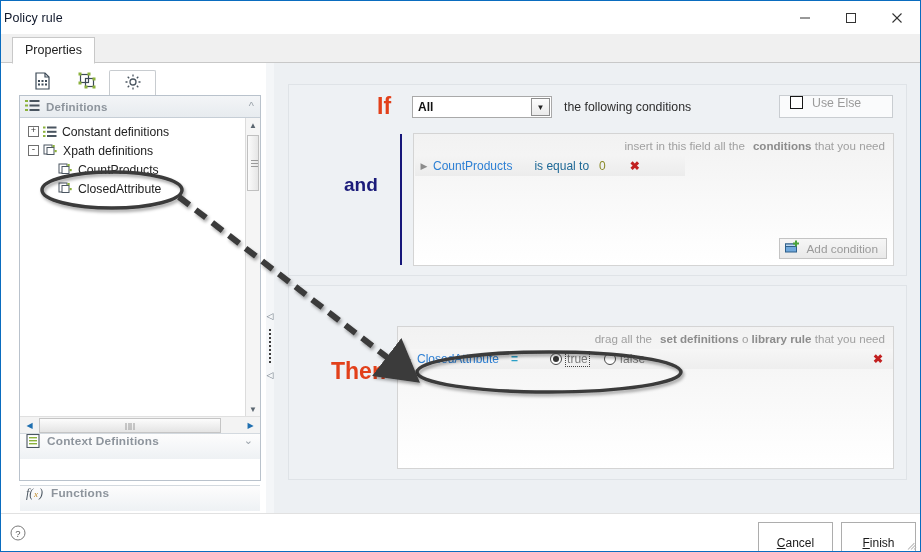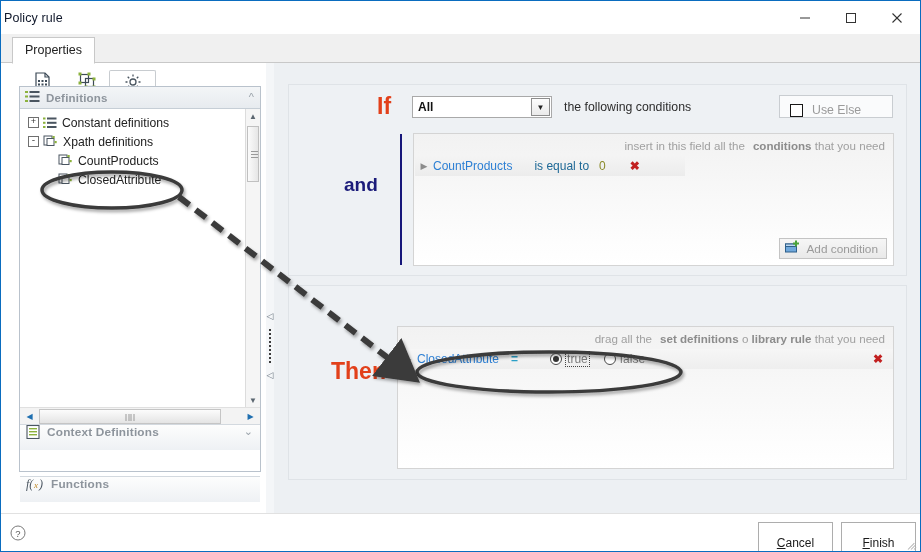--- a/index.html
+++ b/index.html
@@ -132,21 +132,21 @@
     border: 1px solid #c8ccd0;
     border-bottom: none;
     border-radius: 2px 2px 0 0;
   }
   .it1 { left: 0; }
   .it2 { left: 45px; }
   .it3 { left: 90px; }
 
   .panel-box {
     position: absolute;
-    left: 18px; top: 23px;
+    left: 18px; top: 32px;
     width: 242px;
     height: 386px;
     border: 1px solid #b9c2cc;
     box-sizing: border-box;
     background: #ffffff;
   }
   .panel-header {
     position: relative;
     height: 22px;
     background: linear-gradient(to bottom, #f3f5f7 0%, #e7ebef 100%);
@@ -406,21 +406,21 @@
     color: #2d2d2d;
   }
   .use-else {
     position: absolute;
     right: 13px; top: 10px;
     width: 114px; height: 23px;
     border: 1px solid #c9cdd1;
     background: #fafbfc;
     box-sizing: border-box;
     display: flex;
-    align-items: flex-end;
+    align-items: flex-start;
     padding-left: 10px;
   }
   .checkbox-sq {
     width: 13px; height: 13px;
     border: 1.6px solid #171717;
     background: #fff;
     box-sizing: border-box;
   }
   .use-else-label {
     font-size: 12.3px;

